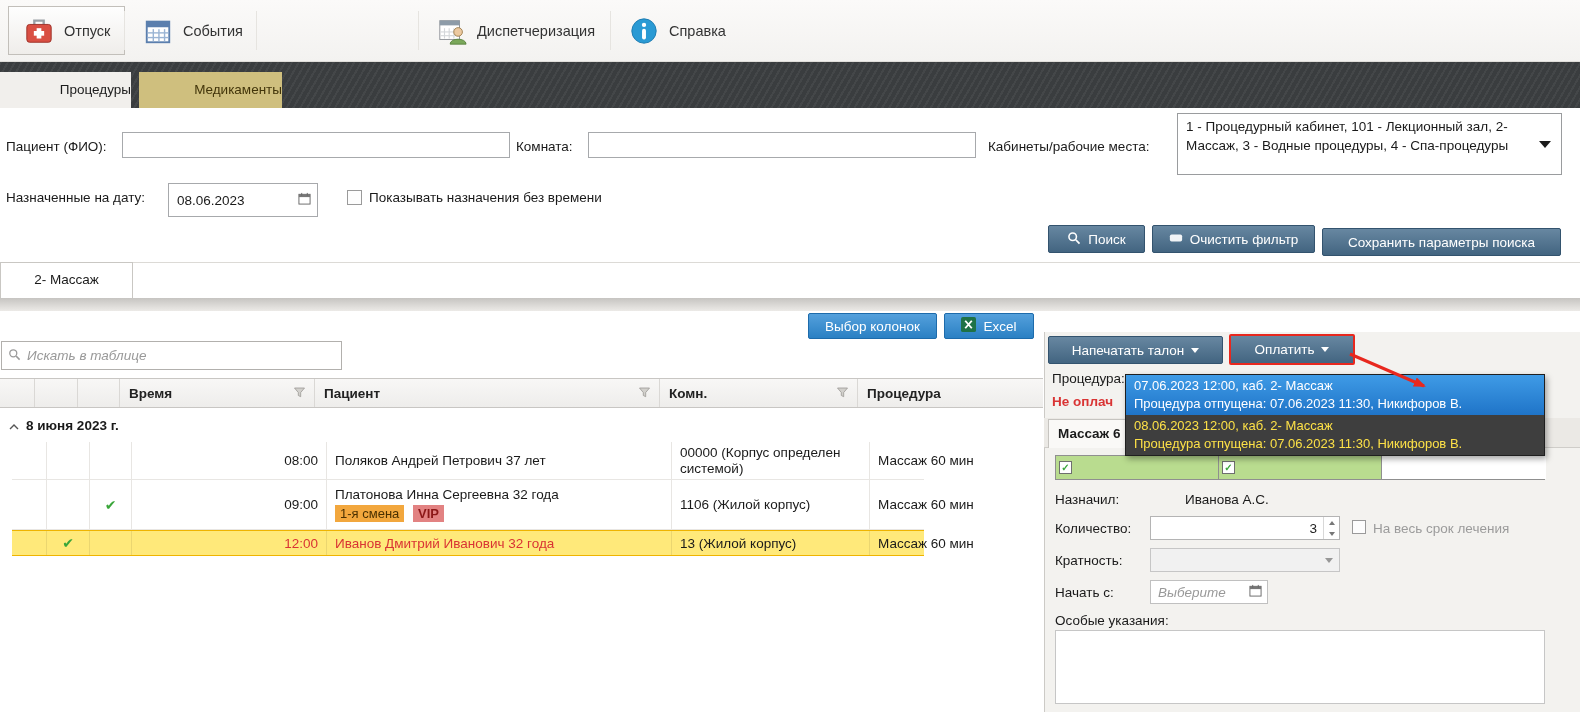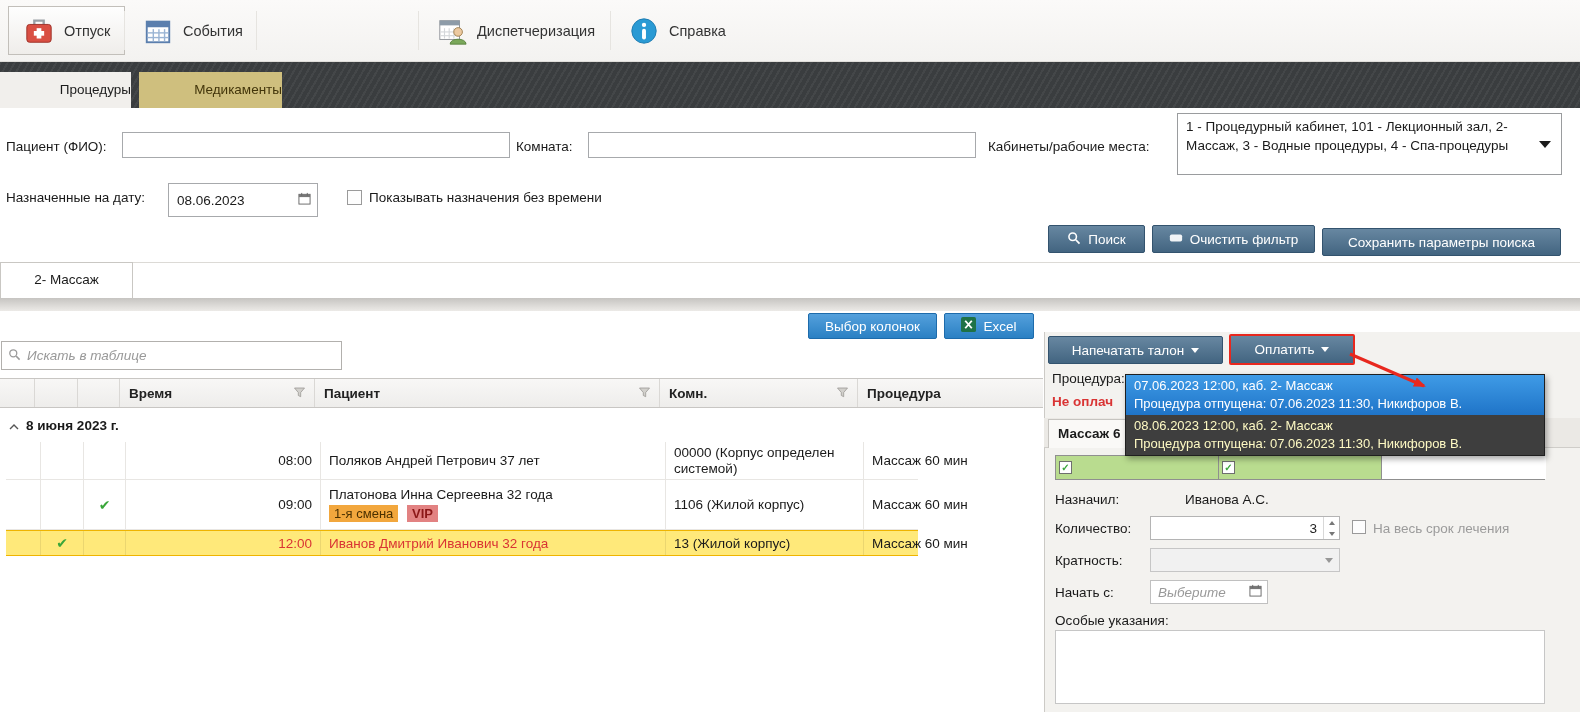--- a/index.html
+++ b/index.html
@@ -61,21 +61,21 @@
 
   
   .tgrid{display:grid;grid-template-columns:35px 43px 42px 195px 345px 198px 185px}
   .thead{position:absolute;left:0;top:378px;width:1043px;height:30px;
     background:linear-gradient(#f8f7f6,#eeedeb);border-top:1px solid #c8c6c3;border-bottom:1px solid #c8c6c3}
   .hc{display:flex;align-items:center;padding:0 9px;border-right:1px solid #dad8d5;
     font-weight:bold;color:#222;overflow:hidden;cursor:pointer}
   .funnel{margin-left:auto}
   .grouprow{position:absolute;left:0;top:408px;width:1043px;height:34px;display:flex;
     align-items:center;gap:7px;padding-left:9px;font-weight:bold;background:#fff;cursor:pointer}
-  .trow{position:absolute;left:6px;width:912px;border-bottom:1px solid #e8e6e3;background:#fff;cursor:pointer}
+  .trow{position:absolute;left:12px;width:912px;border-bottom:1px solid #e8e6e3;background:#fff;cursor:pointer}
   .tc{display:flex;align-items:center;padding:1px 8px;border-right:1px solid #e8e6e3;
     overflow:hidden;white-space:nowrap;height:100%}
   .tc.time{justify-content:flex-end}
   .tc.center{justify-content:center}
   .tc.wrap{white-space:normal;line-height:16px}
   .pcol{flex-direction:column;align-items:flex-start;justify-content:center;gap:2px;line-height:16px}
   .check{color:var(--check-green);font-size:14px}
   .badge{display:inline-block;padding:0 5px;font-size:13px;line-height:17px;
     background:var(--badge-orange);color:#4a3000}
   .badge.vip{background:var(--vip-bg);color:var(--vip-text);margin-left:5px;font-weight:bold}
@@ -114,21 +114,21 @@
   .startbox{position:absolute;left:1150px;top:580px;width:118px;height:24px;border:1px solid #c0c0c0;
     background:#fff;display:flex;align-items:center;padding:0 5px 0 7px;gap:20px;cursor:pointer}
   .startbox .ph{font-style:italic;color:#999;flex:1;white-space:nowrap;overflow:hidden}
   .gray-label{color:#9b9b9b}
   .notes{position:absolute;left:1055px;top:630px;width:490px;height:74px;border:1px solid #c6c6c6;
     background:#fff;resize:none;font:13.5px "Liberation Sans",sans-serif;padding:4px 6px}
 
   
   .dropdown{position:absolute;left:1125px;top:374px;width:420px;height:82px;background:#3e3e3e;
     border:1px solid #1f1f1f;box-shadow:2px 3px 6px rgba(0,0,0,.35);z-index:10}
-  .dd-item{height:40px;padding:2px 8px;color:#fef9c3;cursor:pointer}
+  .dd-item{height:40px;padding:2px 8px;color:#fde047;cursor:pointer}
   .dd-item.sel{background:linear-gradient(#3f9be6,var(--selection-blue));color:#fff}
   .dd-l{font-size:13px;line-height:18px;white-space:nowrap;overflow:hidden}
   .arrow-svg{position:absolute;left:1338px;top:346px;z-index:12;pointer-events:none}
   .paybtn{border:2px solid var(--annotation-red) !important;z-index:11}
 </style>
 </head>
 <body>
 
 <div class="app">
 

